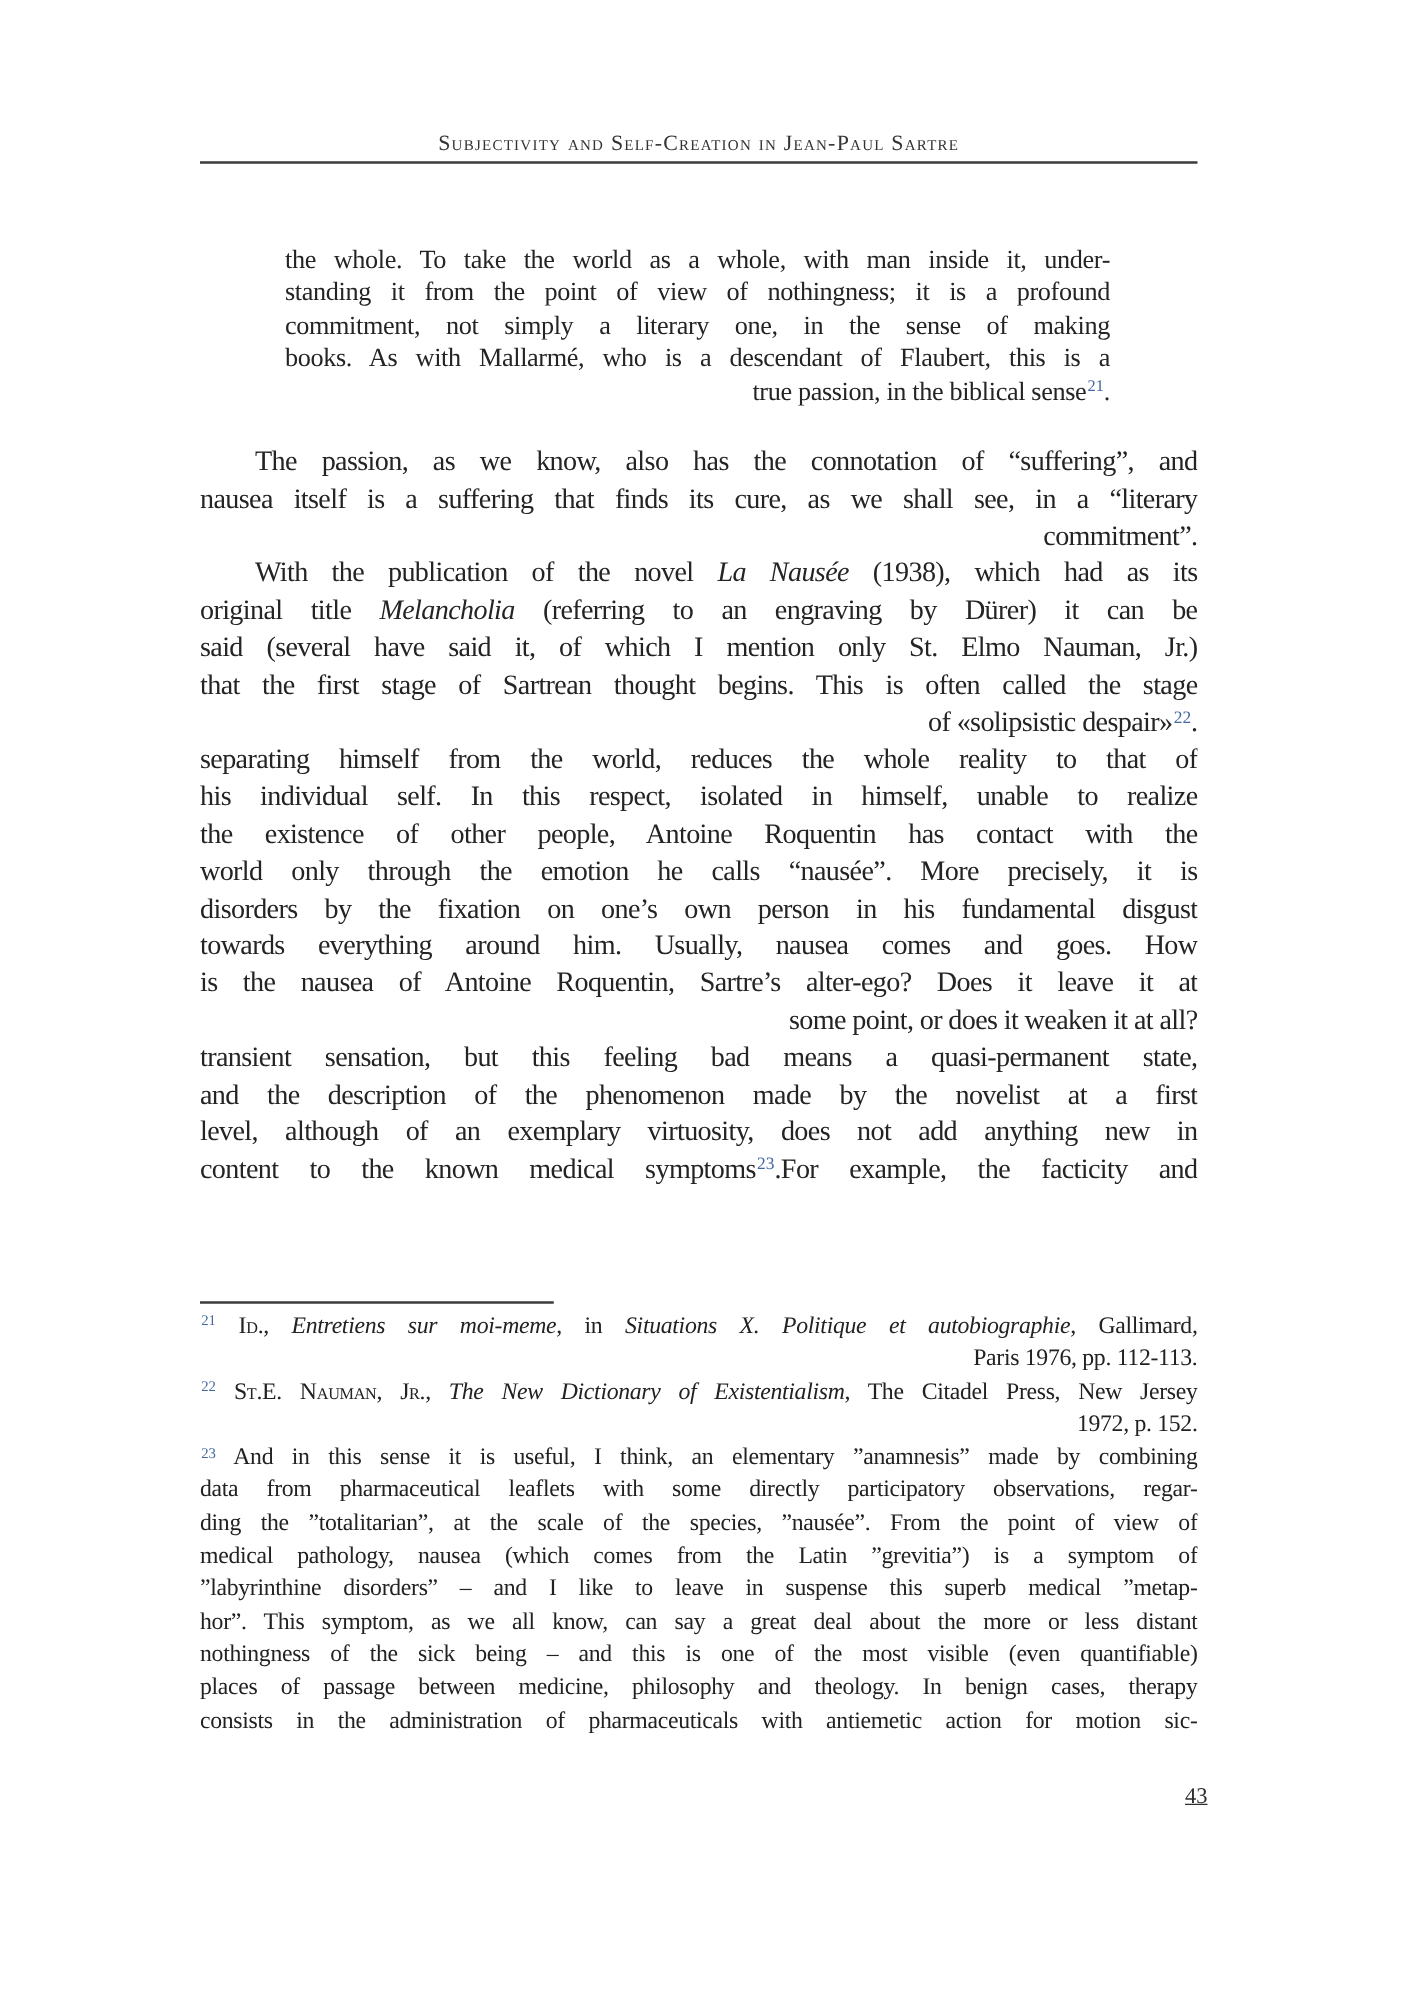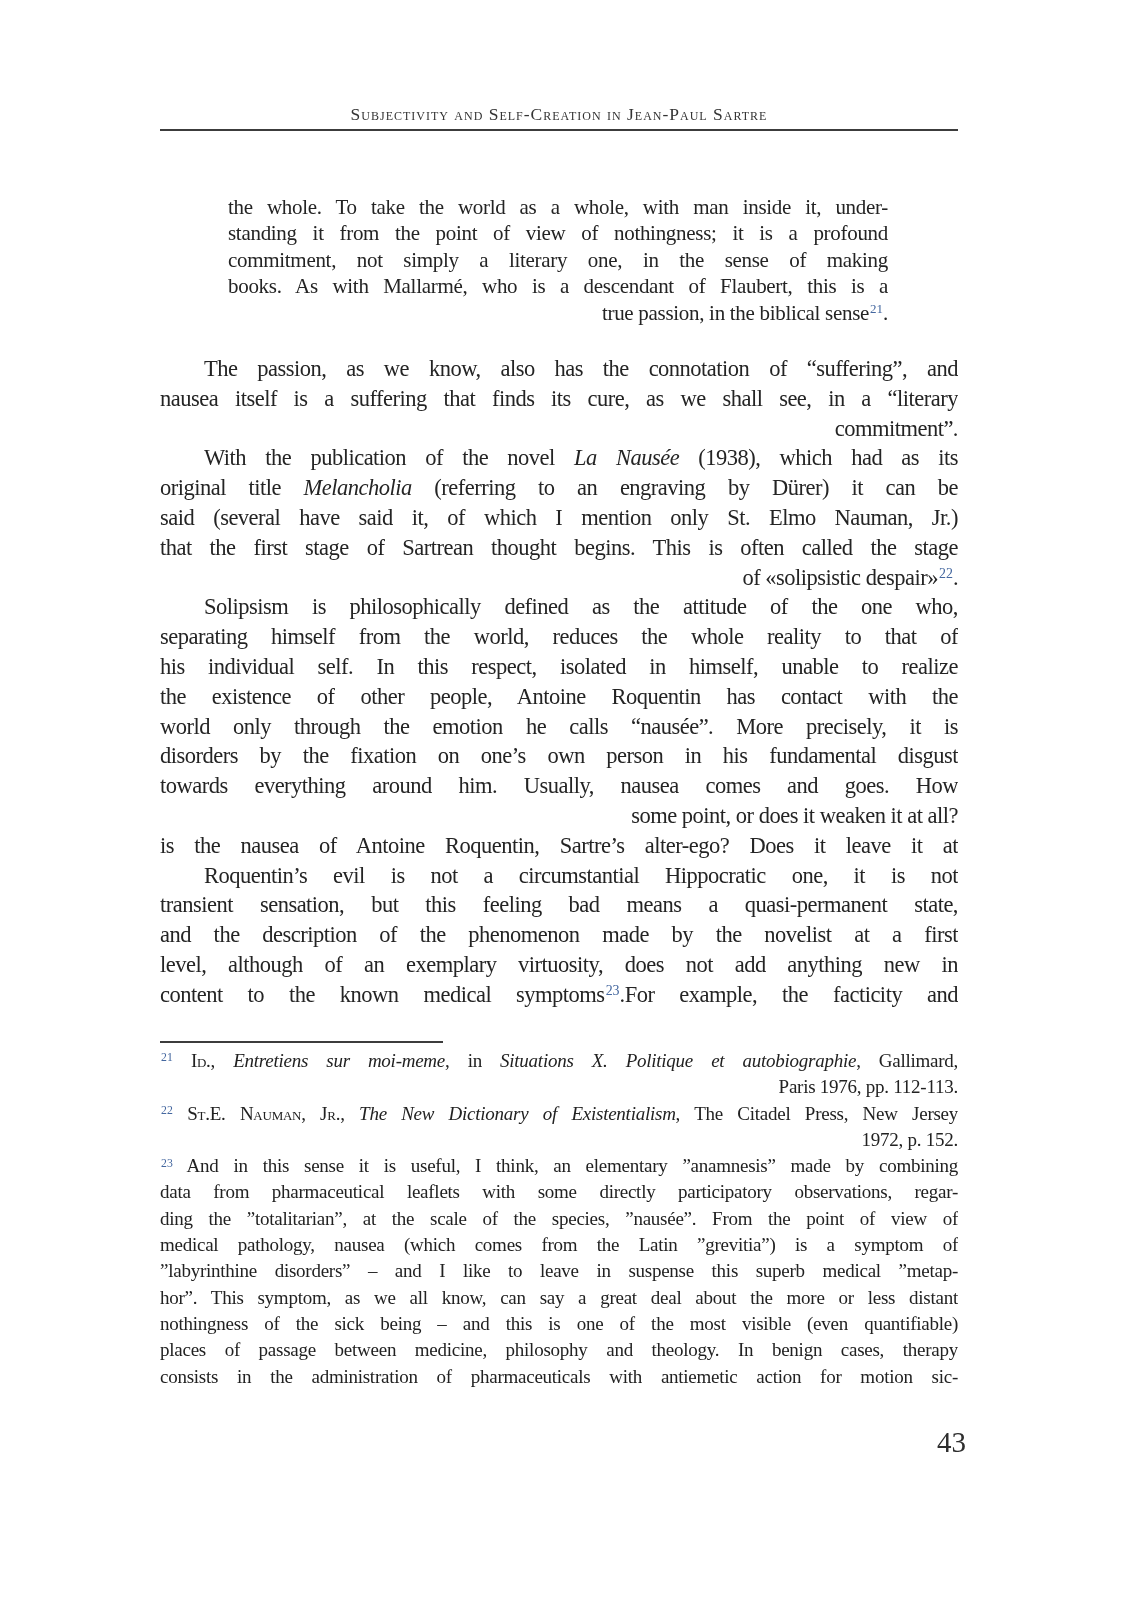--- a/index.html
+++ b/index.html
@@ -24,21 +24,21 @@
     font-size:22.5px;line-height:29.8px;letter-spacing:-0.5px;
   }
   .fn-rule{top:1041px;width:283px;height:2px;background:#3c3c3c;}
   .footnotes-list{
     top:1048px;
     font-size:19px;line-height:26.3px;letter-spacing:-0.25px;
     color:#222;
   }
   .page-number{
     top:1426px;width:806px;text-align:right;
-    font-size:29px;color:#2e2e2e;
+    font-size:18px;color:#2e2e2e;text-decoration:underline;
   }
   .ln{
     text-align:justify;text-align-last:justify;
     overflow:hidden;white-space:normal;
   }
   .quote-block .ln{height:26.4px;}
   .body-paragraphs .ln{height:29.8px;}
   .footnotes-list .ln{height:26.3px;}
   .ln.last{text-align:right;text-align-last:auto;}
   .ln.ind{text-indent:44px;}
@@ -72,32 +72,30 @@
       <div class="ln last">commitment”.</div>
     </div>
     <div>
       <div class="ln ind">With the publication of the novel <span class="it">La Nausée</span> (1938), which had as its</div>
       <div class="ln">original title <span class="it">Melancholia</span> (referring to an engraving by Dürer) it can be</div>
       <div class="ln">said (several have said it, of which I mention only St. Elmo Nauman, Jr.)</div>
       <div class="ln">that the first stage of Sartrean thought begins. This is often called the stage</div>
       <div class="ln last">of «solipsistic despair»<sup class="fnref">22</sup>.</div>
     </div>
     <div>
-      <div class="ln ind">Solipsism is philosophically defined as the attitude of the one who,</div>
       <div class="ln">separating himself from the world, reduces the whole reality to that of</div>
       <div class="ln">his individual self. In this respect, isolated in himself, unable to realize</div>
       <div class="ln">the existence of other people, Antoine Roquentin has contact with the</div>
       <div class="ln">world only through the emotion he calls “nausée”. More precisely, it is</div>
       <div class="ln">disorders by the fixation on one’s own person in his fundamental disgust</div>
       <div class="ln">towards everything around him. Usually, nausea comes and goes. How</div>
+      <div class="ln">is the nausea of Antoine Roquentin, Sartre’s alter-ego? Does it leave it at</div>
       <div class="ln last">some point, or does it weaken it at all?</div>
-      <div class="ln">is the nausea of Antoine Roquentin, Sartre’s alter-ego? Does it leave it at</div>
     </div>
     <div>
-      <div class="ln ind">Roquentin’s evil is not a circumstantial Hippocratic one, it is not</div>
       <div class="ln">transient sensation, but this feeling bad means a quasi-permanent state,</div>
       <div class="ln">and the description of the phenomenon made by the novelist at a first</div>
       <div class="ln">level, although of an exemplary virtuosity, does not add anything new in</div>
       <div class="ln">content to the known medical symptoms<sup class="fnref">23</sup>.For example, the facticity and</div>
     </div>
   </div>
 
 <div class="col fn-rule"></div>
 <div class="col footnotes-list">
     <div>

